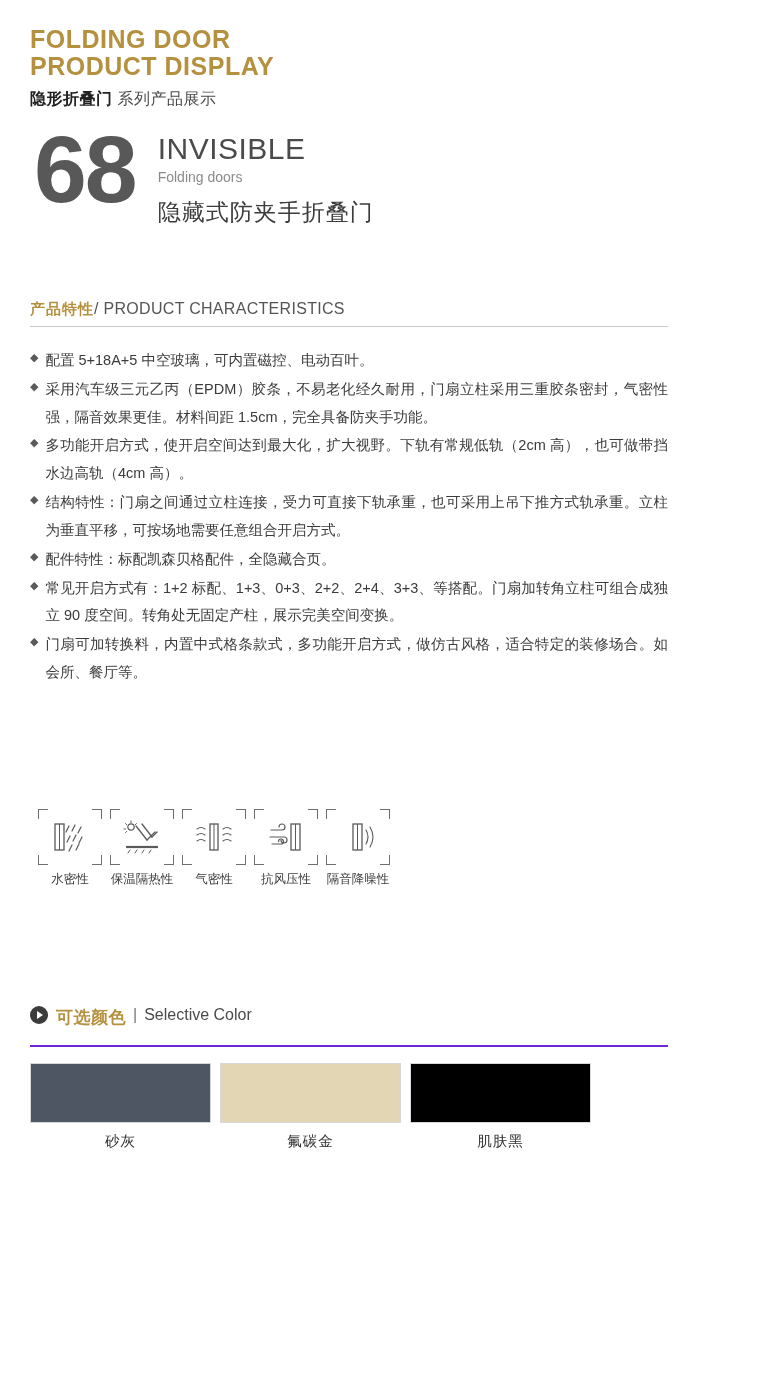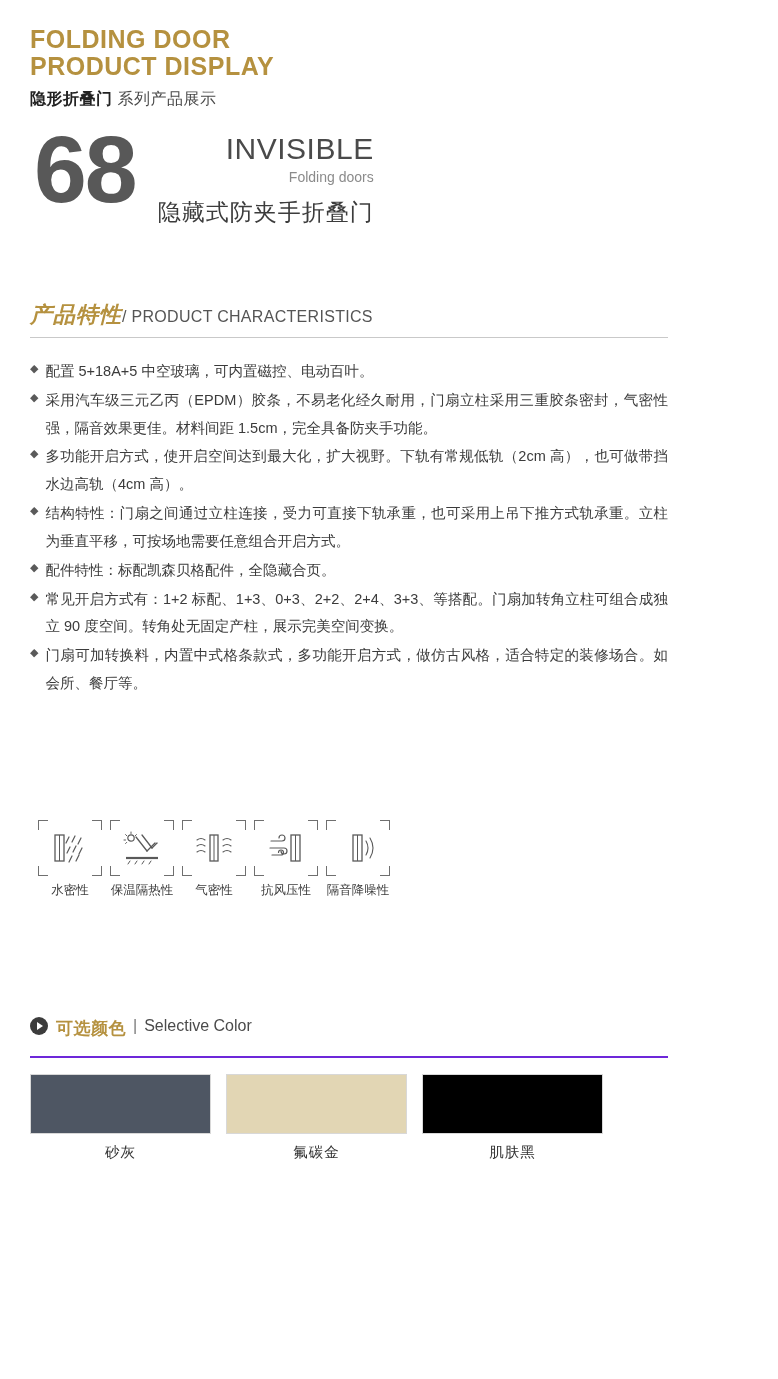--- a/index.html
+++ b/index.html
@@ -57,21 +57,20 @@
     line-height: 0.92;
     font-weight: bold;
     color: #585858;
     letter-spacing: -2px;
     padding-left: 4px;
     font-family: "Liberation Sans", sans-serif;
   }
   .numtext {
     margin-left: 22px;
     padding-top: 6px;
-    text-align: right;
   }
   .numtext .t1 {
     font-size: 30px;
     color: #4a4a4a;
     letter-spacing: 0.5px;
     font-weight: normal;
   }
   .numtext .t2 {
     font-size: 14px;
     color: #8b8b8b;
@@ -88,25 +87,24 @@
   .section {
     margin-top: 72px;
   }
   .section-head {
     display: flex;
     align-items: baseline;
     border-bottom: 1px solid #c9c9c9;
     padding-bottom: 7px;
   }
   .section-head .cn {
-    font-size: 22px;
+    font-size: 15px;
     font-weight: bold;
     color: #b5913f;
     letter-spacing: 1px;
-    font-style: italic;
   }
   .section-head .en {
     font-size: 16px;
     color: #555555;
     margin-left: 0;
     letter-spacing: 0.3px;
   }
 
   
   .features {
@@ -211,21 +209,21 @@
     font-size: 16px;
   }
   .color-head .en {
     font-size: 16px;
     color: #4b4b4b;
   }
 
   .swatches {
     margin-top: 16px;
     display: flex;
-    gap: 15px;
+    gap: 9px;
   }
   .swatch {
     width: 181px;
   }
   .swatch .chip {
     width: 100%;
     height: 60px;
     border: 1px solid #d8d8d8;
     box-sizing: border-box;
   }

